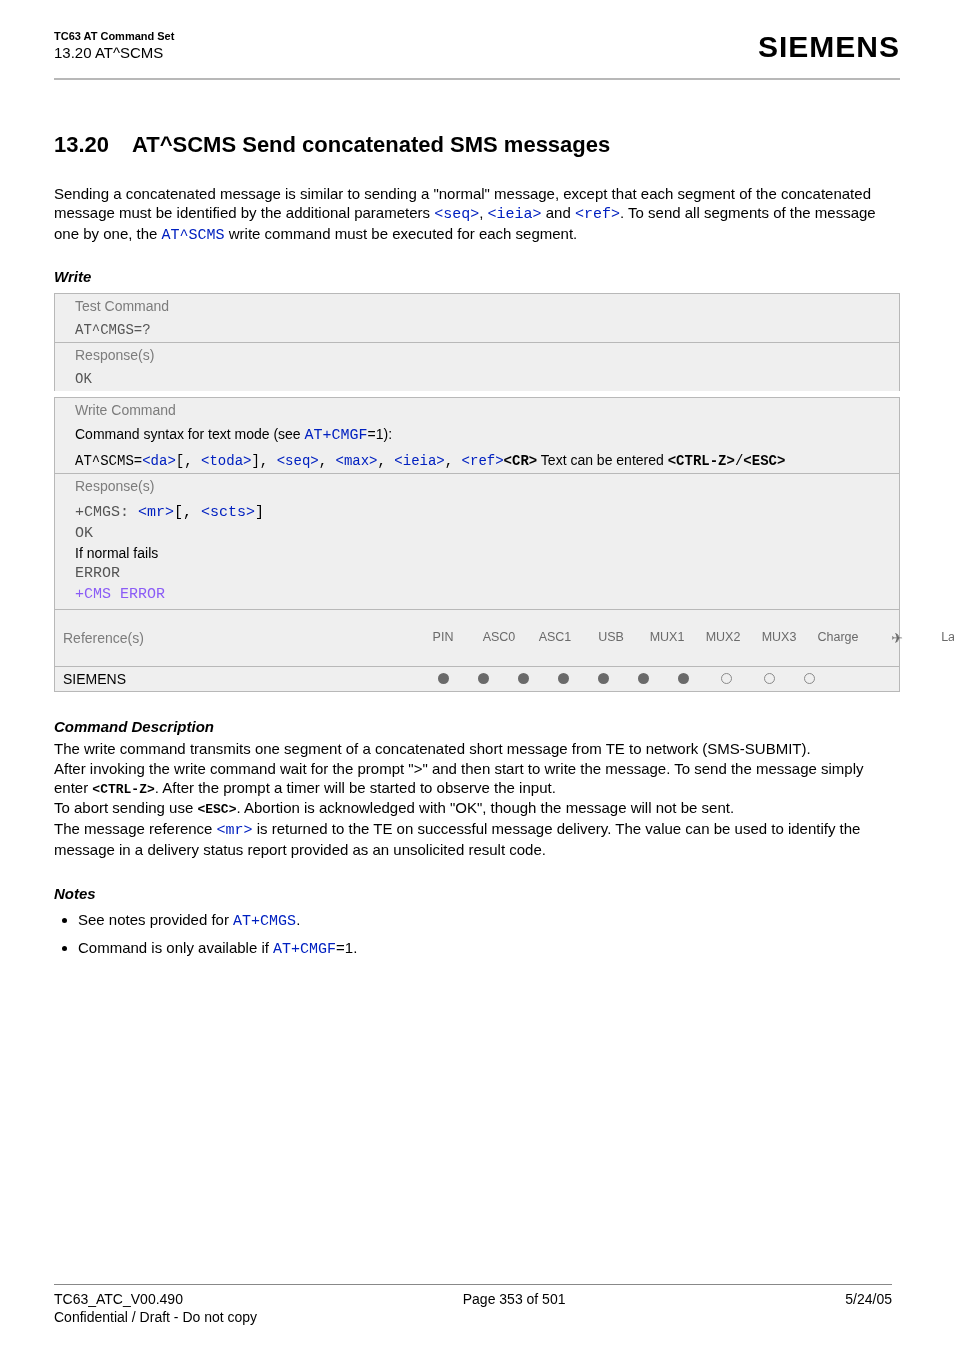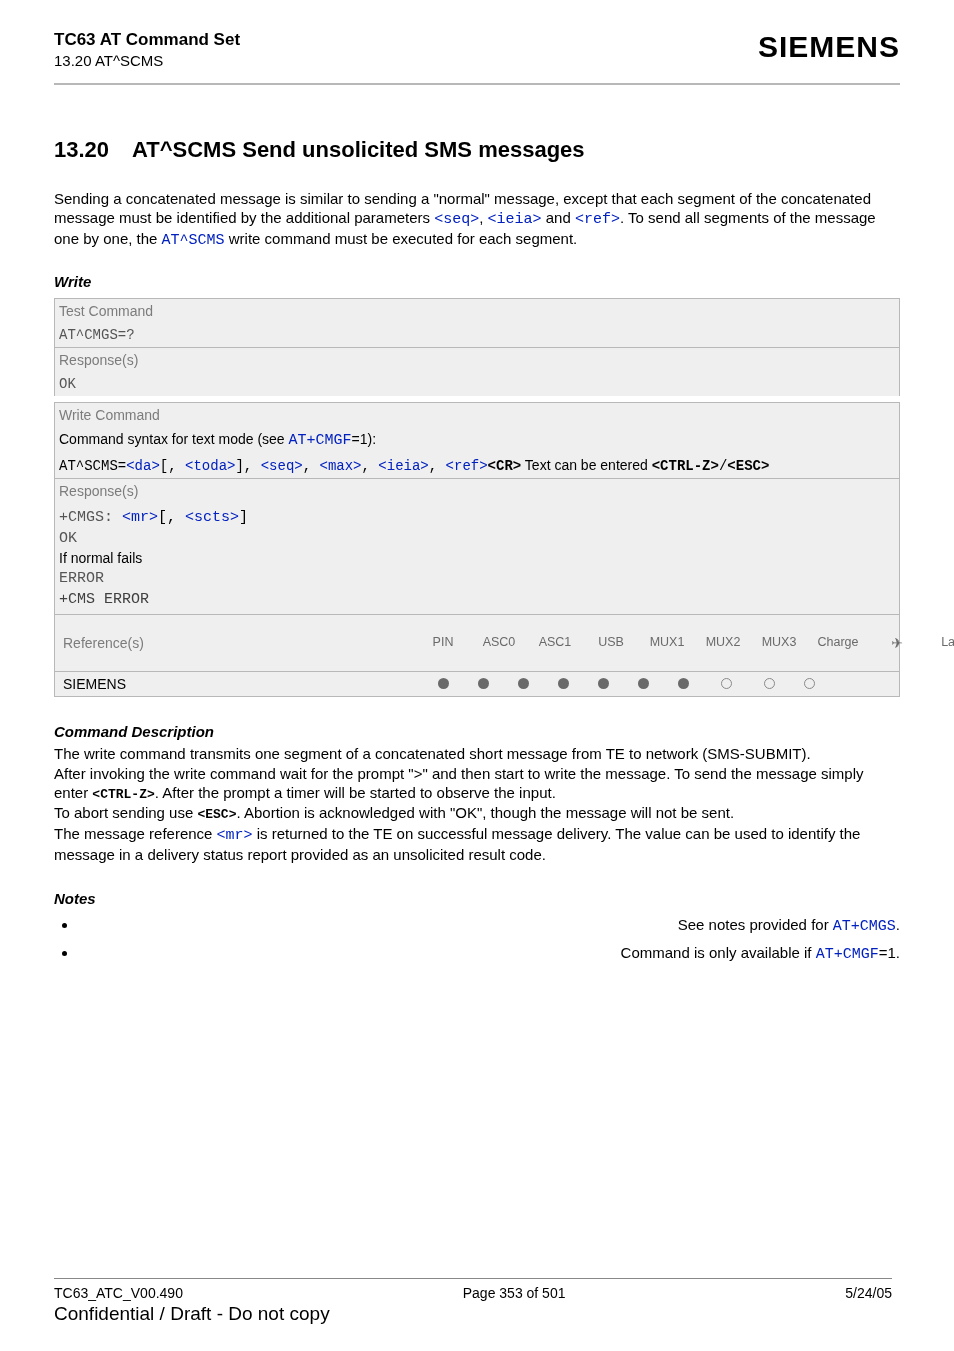--- a/index.html
+++ b/index.html
@@ -1,72 +1,72 @@
 <!DOCTYPE html>
 <html><head>
 <meta charset="utf-8">
 <style>
   * { box-sizing: border-box; margin: 0; padding: 0; }
   html, body { width: 954px; background: #fff; font-family: Arial, Helvetica, sans-serif; color: #000; }
   .page { width: 954px; min-height: 1351px; padding: 30px 54px 0 54px; position: relative; }
   .header-row { display: flex; justify-content: space-between; align-items: flex-start; }
-  .doc-title { font-size: 17px; font-weight: bold; }
+  .doc-title { font-size: 11px; font-weight: bold; }
   .doc-sub   { font-size: 15px; font-weight: normal; margin-top: 2px; }
   .brand { font-size: 30px; font-weight: 900; letter-spacing: 1px; font-family: Arial, sans-serif; }
   .hr { height: 2px; background: #b8b8b8; margin-top: 14px; }
   .sec-num { font-size: 22px; font-weight: bold; margin-top: 52px; }
   .sec-num span.num { display: inline-block; width: 78px; }
   .intro { font-size: 15px; margin-top: 26px; line-height: 1.28; }
   .mono { font-family: "Courier New", monospace; font-size: 15px; }
   .blue { color: #0020c0; }
   .h-syntax { font-size: 15px; font-weight: bold; font-style: italic; margin-top: 22px; margin-bottom: 8px; }
   .h-sub    { font-size: 15px; font-weight: bold; font-style: italic; margin-top: 26px; margin-bottom: 4px; }
   .box { border: 1px solid #b8b8b8; border-bottom: none; background: #efefef; }
   .box.last { border-bottom: 1px solid #b8b8b8; }
-  .row { padding: 4px 4px; font-size: 14px; }
+  .row { padding: 4px 20px; font-size: 14px; }
   .gray-lbl { color: #7c7c7c; }
   .divider { height: 1px; background: #b8b8b8; }
   .ref-row { display: flex; align-items: flex-start; padding: 20px 8px; font-size: 14px; }
   .ref-left { flex: 0 0 360px; color: #7c7c7c; }
   .ref-cols { display: flex; gap: 16px; font-size: 12.5px; color: #6a6a6a; }
   .ref-cols > div { width: 40px; text-align: center; }
   .ref-cols > div.charge { width: 46px; }
   .dots-row { display: flex; align-items: center; padding: 4px 8px; font-size: 14px; }
   .dots-left { flex: 0 0 360px; }
   .dots { display: flex; }
   .dots > div { width: 40px; text-align: center; line-height: 16px; }
   .dots > div.charge { width: 46px; }
   .dot-f { display:inline-block; width:11px; height:11px; border-radius:50%; background:#6a6a6a; }
   .dot-o { display:inline-block; width:11px; height:11px; border-radius:50%; border:1.5px solid #8a8a8a; }
   .plane { font-size: 14px; color:#6a6a6a; }
   .desc { font-size: 15px; line-height: 1.28; margin-top: 4px; }
-  ul.notes { margin-top: 6px; padding-left: 24px; font-size: 15px; line-height: 1.55; text-align: right; }
+  ul.notes { margin-top: 6px; padding-left: 24px; font-size: 15px; line-height: 1.55; }
   ul.notes li { margin-bottom: 2px; }
   .small-mono { font-family: "Courier New", monospace; font-size: 13px; font-weight: bold; }
   .footer { position: absolute; bottom: 26px; left: 54px; right: 62px; }
   .footer .fhr { height: 1px; background: #888; margin-bottom: 6px; }
   .footer-row { display: flex; justify-content: space-between; font-size: 14px; }
-  .footer-sub { font-size: 19px; margin-top: 2px; }
+  .footer-sub { font-size: 14px; margin-top: 2px; }
 </style>
 </head>
 <body>
 
 <div class="page">
 
   <div class="header-row">
     <div>
       <div class="doc-title">TC63 AT Command Set</div>
       <div class="doc-sub">13.20 AT^SCMS</div>
     </div>
     <div class="brand">SIEMENS</div>
   </div>
   <div class="hr"></div>
 
   <div class="sec-num">
-    <span class="num">13.20</span><span>AT^SCMS   Send unsolicited SMS messages</span>
+    <span class="num">13.20</span><span>AT^SCMS   Send concatenated SMS messages</span>
   </div>
 
   <div class="intro">
     <span>Sending a concatenated message is similar to sending a "normal" message, except that each segment of the concatenated message must be identified by the additional parameters </span><span class="mono blue">&lt;seq&gt;</span><span>, </span><span class="mono blue">&lt;ieia&gt;</span><span> and </span><span class="mono blue">&lt;ref&gt;</span><span>. To send all segments of the message one by one, the </span><span class="mono blue">AT^SCMS</span><span> write command must be executed for each segment.</span>
   </div>
 
   <div class="h-syntax">Write</div>
 
   <div class="box">
     <div class="row gray-lbl">Test Command</div>
@@ -86,21 +86,21 @@
     <div class="row mono">
       <span>AT^SCMS=</span><span class="blue">&lt;da&gt;</span><span>[, </span><span class="blue">&lt;toda&gt;</span><span>], </span><span class="blue">&lt;seq&gt;</span><span>, </span><span class="blue">&lt;max&gt;</span><span>, </span><span class="blue">&lt;ieia&gt;</span><span>, </span><span class="blue">&lt;ref&gt;</span><b>&lt;CR&gt;</b><span style="font-family:Arial"> Text can be entered </span><b>&lt;CTRL-Z&gt;</b><span>/</span><b>&lt;ESC&gt;</b>
     </div>
     <div class="divider"></div>
     <div class="row gray-lbl">Response(s)</div>
     <div class="row" style="font-size:14px; line-height:1.35;">
       <span class="mono" style="color:#555">+CMGS: </span><span class="mono blue">&lt;mr&gt;</span><span class="mono">[, </span><span class="mono blue">&lt;scts&gt;</span><span class="mono">]</span><br>
       <span class="mono" style="color:#555">OK</span><br>
       <span>If normal fails</span><br>
       <span class="mono" style="color:#555">ERROR</span><br>
-      <span class="mono" style="color:#404040">+CMS ERROR</span>
+      <span class="mono" style="color:#8b5cf6">+CMS ERROR</span>
     </div>
     <div class="divider"></div>
     <div class="ref-row">
       <div class="ref-left">Reference(s)</div>
       <div class="ref-cols">
         <div>PIN</div>
         <div>ASC0</div>
         <div>ASC1</div>
         <div>USB</div>
         <div>MUX1</div>

